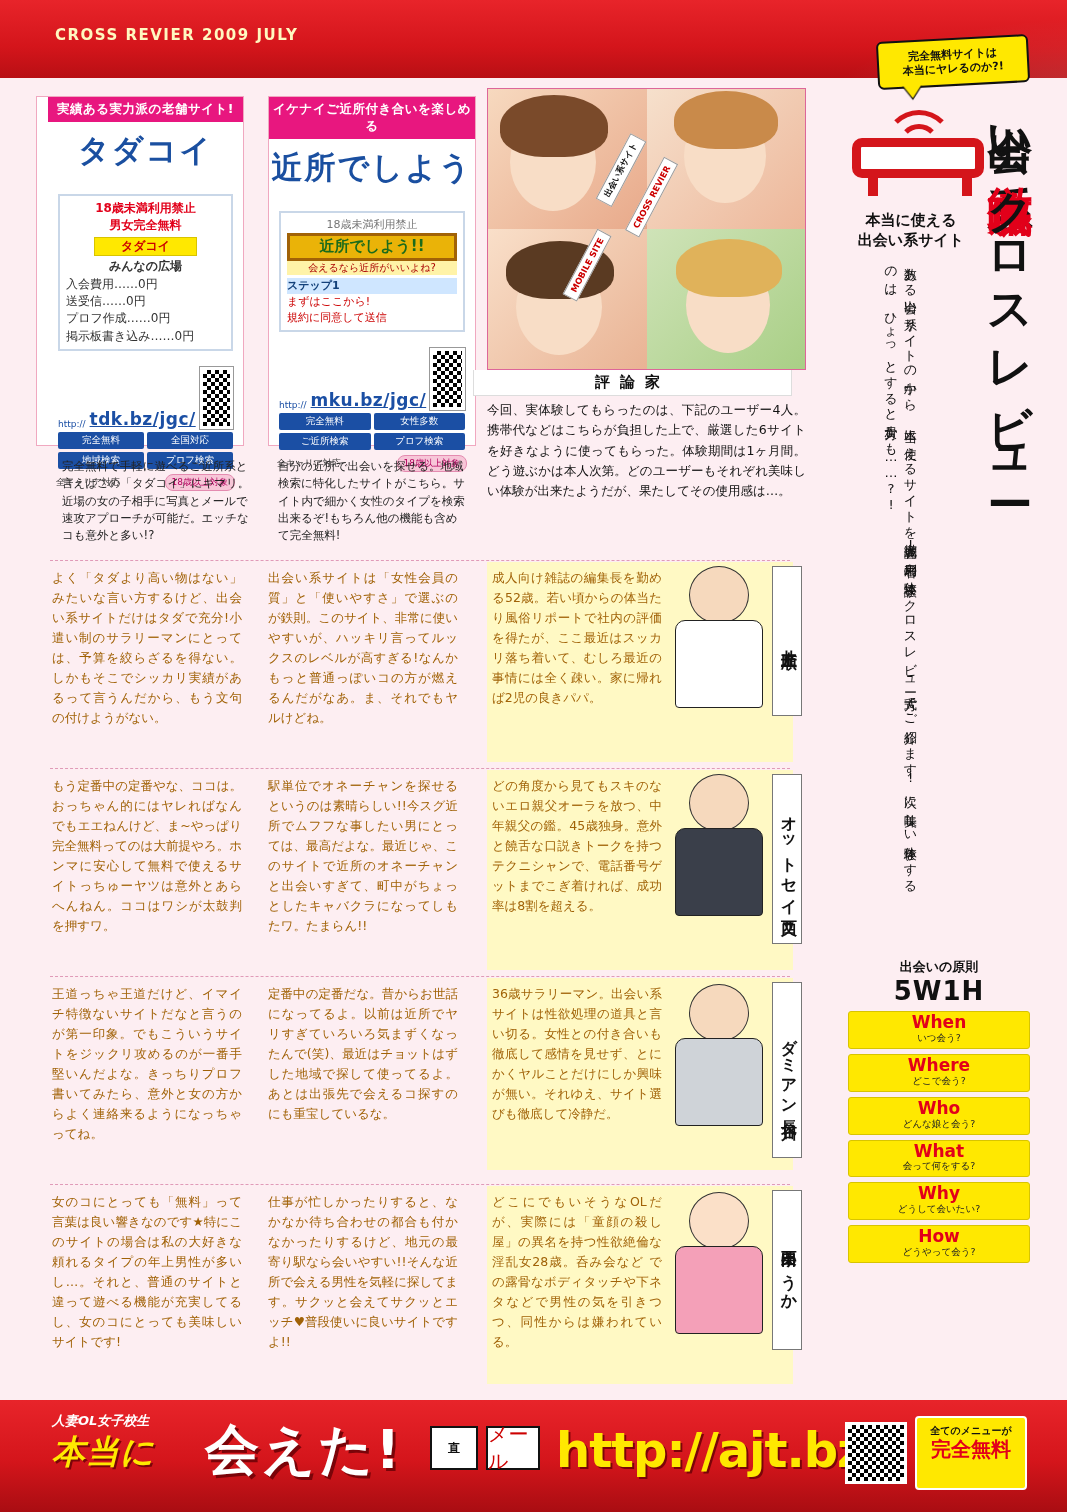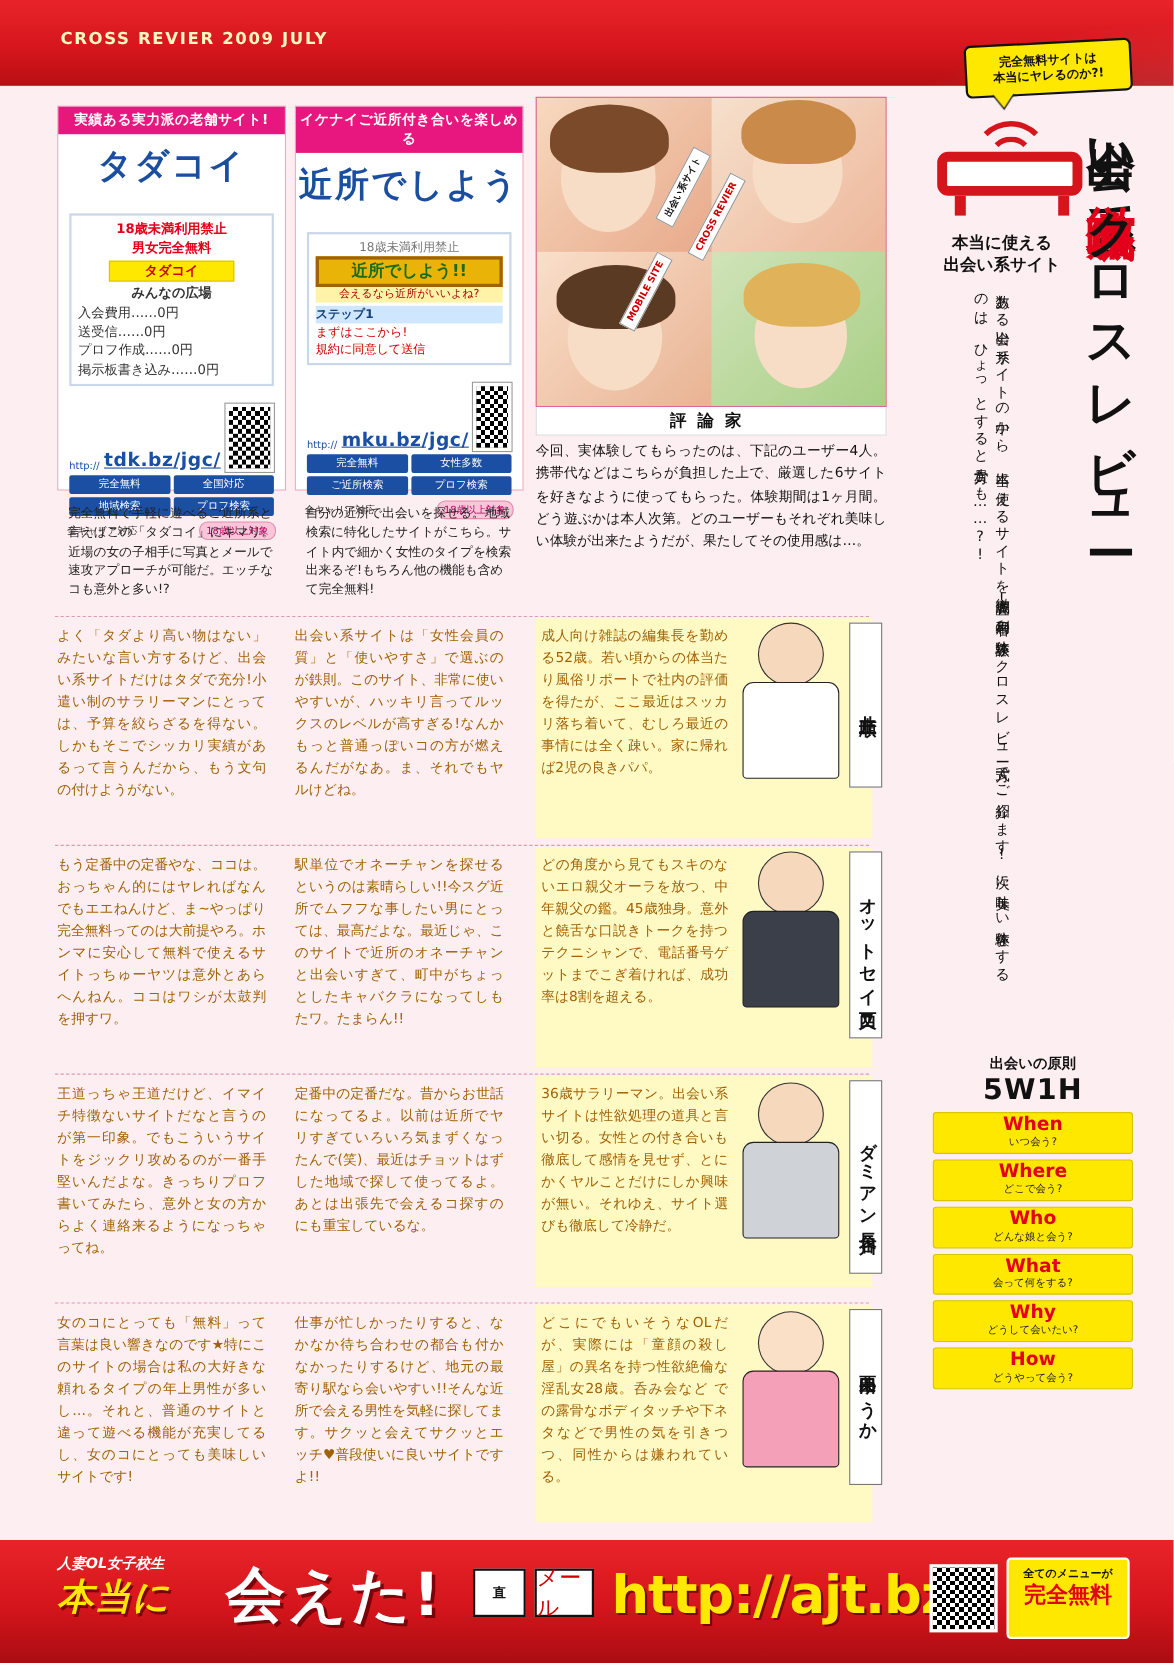--- a/index.html
+++ b/index.html
@@ -108,21 +108,21 @@
   .hair { position:absolute; border-radius:50% 50% 40% 40%; }
   .ribbon {
     position:absolute; background:#fff; border:1px solid #999;
     font-size:8.5px; color:#c00; font-weight:bold; text-align:center;
     padding:2px 6px; white-space:nowrap;
   }
   .ribbon.r1 { left:96px; top:72px; transform:rotate(-62deg); color:#111; }
   .ribbon.r2 { left:122px; top:100px; transform:rotate(-62deg); color:#c00; }
   .ribbon.r3 { left:62px; top:168px; transform:rotate(-62deg); color:#c00; }
   .hero-cap {
-    position:absolute; left:487px; top:370px; width:319px; height:26px;
+    position:absolute; left:473px; top:370px; width:319px; height:26px;
     background:#fff; border:1px solid #ddd; border-top:none;
     text-align:center; font-size:15px; font-weight:bold; letter-spacing:10px;
     color:#111; padding-top:3px;
   }
   .intro {
     position:absolute; left:487px; top:400px; width:319px;
     font-size:12.5px; line-height:1.62; color:#111; text-align:justify;
   }
   
   .rightcol {
@@ -243,21 +243,21 @@
   <div class="topbar">
     <div class="curve"></div>
     <div class="title">CROSS REVIER 2009 JULY</div>
   </div>
   <div class="bubble-top">
     <span>完全無料サイトは</span>
     <span class="l2">本当にヤレるのか?!</span>
     <div class="bubble-tail"></div>
   </div>
 
-  <div class="panel" style="left:52px; top:96px; width:208px; height:350px;">
+  <div class="panel" style="left:36px; top:96px; width:208px; height:350px;padding-left:11px;">
     <div class="panel-head">実績ある実力派の老舗サイト!</div>
     <div class="panel-title">タダコイ</div>
     <div class="ad-box">
       <div class="ad-line" style="color:#e2001a;font-weight:bold;text-align:center;">18歳未満利用禁止</div>
       <div class="ad-line" style="color:#e2001a;font-weight:bold;text-align:center;">男女完全無料</div>
       <div class="ad-line" style="background:#ffe800;color:#c00;font-weight:bold;text-align:center;border:1px solid #d8c400;margin:2px 28px;">タダコイ</div>
       <div class="ad-line" style="text-align:center;font-weight:bold;">みんなの広場</div>
       <div class="ad-line">入会費用……0円</div>
       <div class="ad-line">送受信……0円</div>
       <div class="ad-line">プロフ作成……0円</div>

